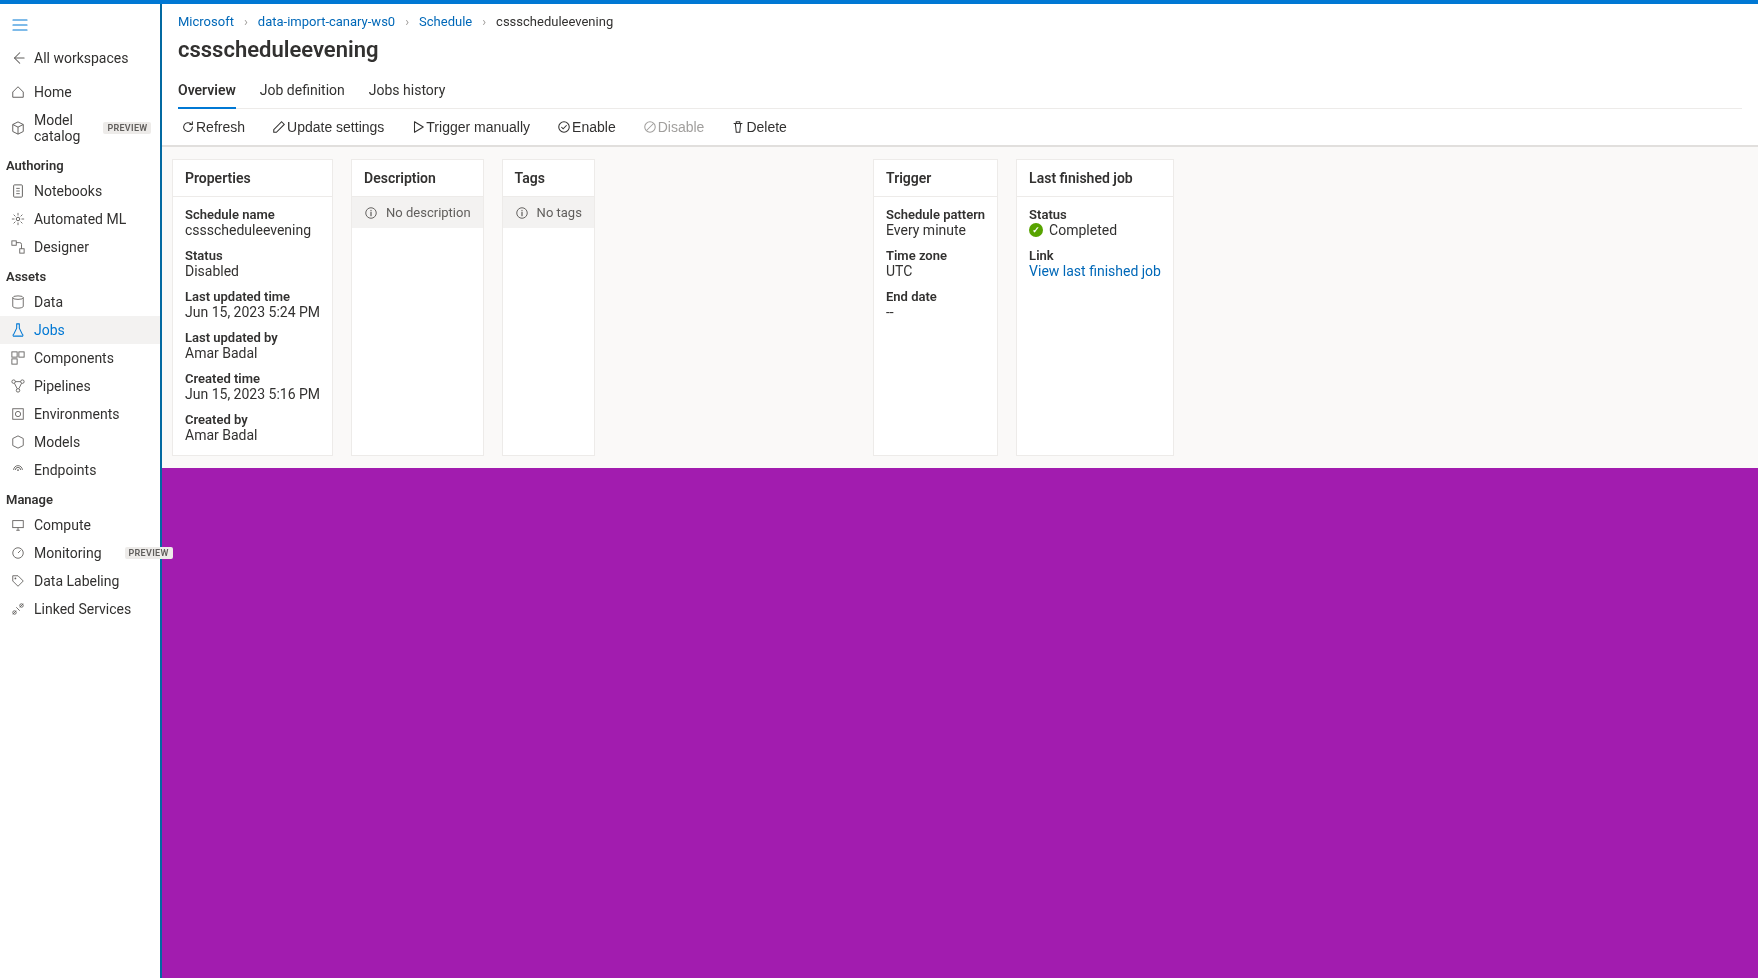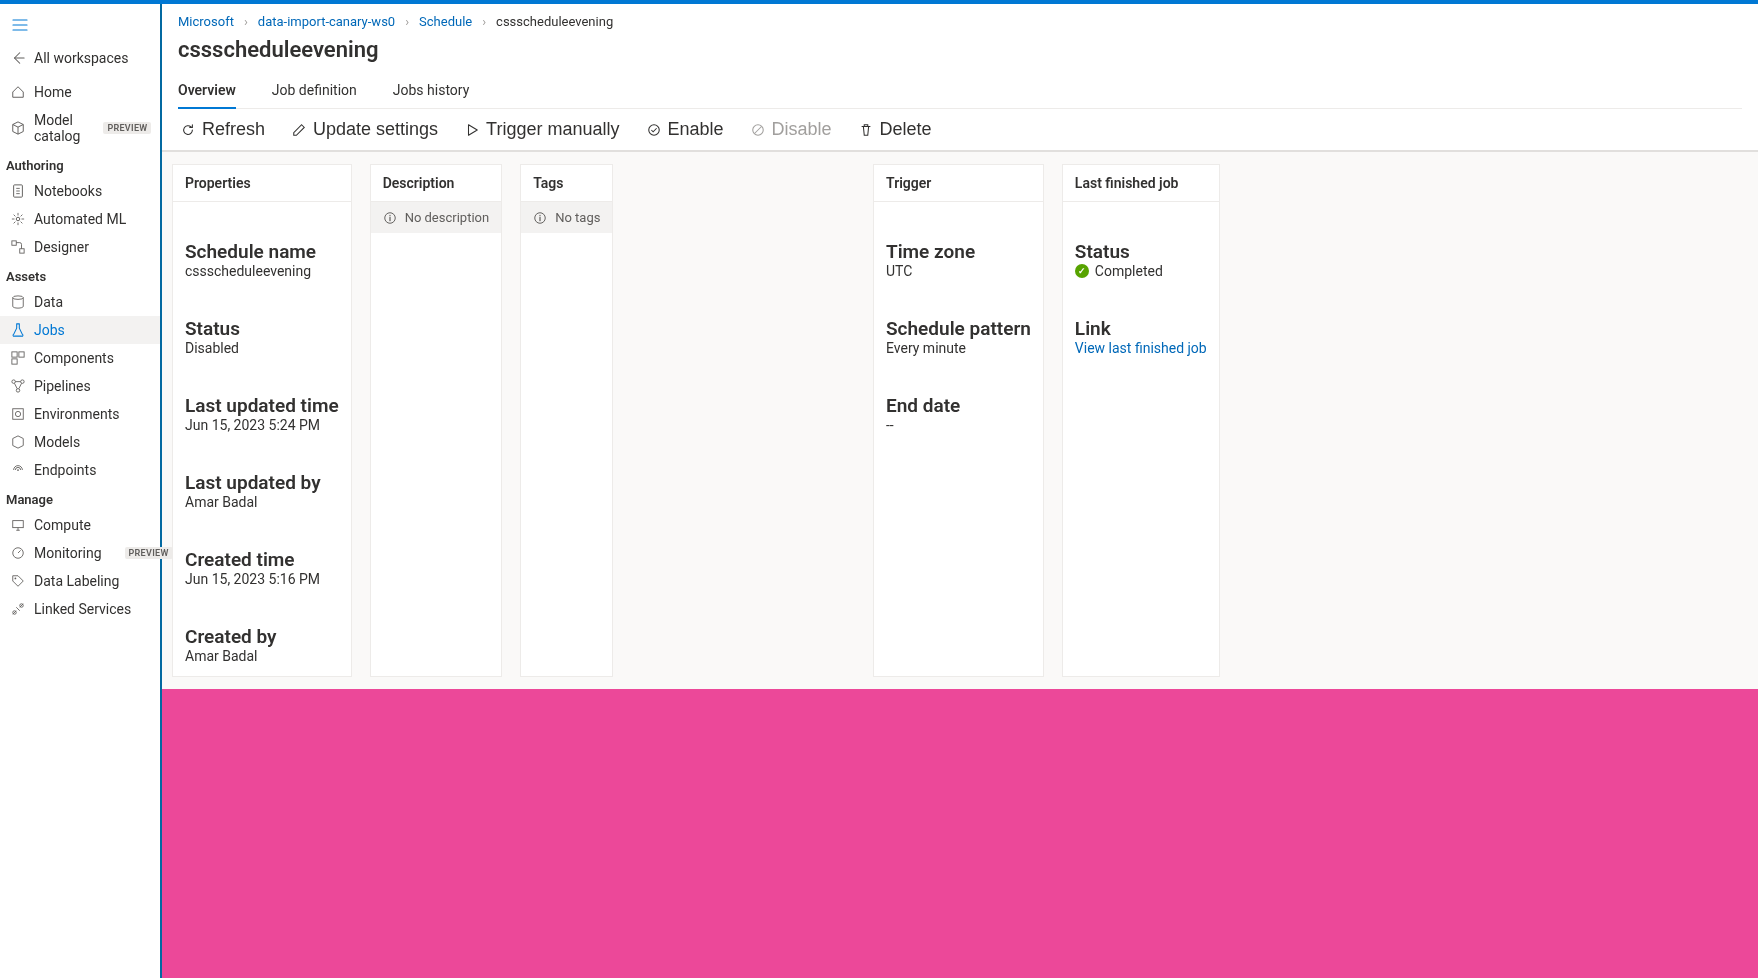--- a/index.html
+++ b/index.html
@@ -11,42 +11,42 @@
   .sidebar-top { padding: 6px 0 4px 0; }
   .hamburger-btn { width: 40px; height: 30px; display:flex; align-items:center; justify-content:center; background:none; border:none; cursor:pointer; color:#0078d4; }
   .nav-back { display:flex; align-items:center; gap:8px; padding: 6px 10px; cursor:pointer; color:#323130; }
   .nav-group-title { font-weight:600; padding: 8px 10px 4px 6px; color:#323130; font-size:13px; }
   .nav-item { display:flex; align-items:center; gap:8px; padding: 6px 10px 6px 10px; cursor:pointer; color:#323130; font-size:14px; position:relative; }
   .nav-item.selected { background:#f3f2f1; color:#0078d4; }
   .nav-item.selected::before { content:""; position:absolute; left:0; top:4px; bottom:4px; width:0px; background:#0078d4; }
   .nav-icon { width:16px; height:16px; display:flex; align-items:center; justify-content:center; flex-shrink:0; }
   .preview-badge { font-size:9px; letter-spacing:.3px; font-weight:600; color:#605e5c; background:#edebe9; padding:1px 4px; border-radius:2px; margin-left:15px;}
   
-  .main { flex:1; overflow:auto; background:#ec4899; }
+  .main { flex:1; overflow:auto; background:#a21caf; }
   .header-area { padding: 8px 16px 0 16px; background:#fff;}
   .breadcrumb { display:flex; align-items:center; gap:10px; font-size:13px; padding: 2px 0 8px 0; flex-wrap:wrap;}
   .breadcrumb a { color:#0068b8; text-decoration:none; cursor:pointer;}
   .breadcrumb .sep { color:#a19f9d; }
   .breadcrumb .current { color:#323130; }
   .page-title { font-size:22px; font-weight:600; padding-bottom:14px; }
-  .tabs { display:flex; gap:36px; border-bottom:1px solid #edebe9; }
+  .tabs { display:flex; gap:24px; border-bottom:1px solid #edebe9; }
   .tab { padding: 6px 0 10px 0; cursor:pointer; font-size:14px; color:#323130; position:relative;}
   .tab.active { color:#323130; font-weight:600;}
   .tab.active::after { content:""; position:absolute; left:0; right:0; bottom:-1px; height:2px; background:#0078d4; }
   .cmdbar { display:flex; align-items:center; gap:6px; padding:4px 8px; border-bottom:2px solid #e1dfdd; background:#fff;}
-  .cmd-btn { display:flex; align-items:center; gap:6px; padding:6px 10px; background:none; border:none; cursor:pointer; font-size:18px; color:#323130;}
+  .cmd-btn { display:flex; align-items:center; gap:0; padding:6px 10px; background:none; border:none; cursor:pointer; font-size:14px; color:#323130;}
   .cmd-btn.disabled { color:#a19f9d; cursor:default;}
   .cmd-btn .ico { width:16px; height:16px; display:flex; align-items:center; justify-content:center;}
   .content { display:flex; gap:16px; padding:12px 0 12px 10px; background:#faf9f8;}
   .col-left { width: 685px; max-width:55%; display:flex; gap:18px;}
   .col-right { flex:1; display:flex; gap:18px; padding-right:0;}
   .card { background:#fff; border:1px solid #edebe9; }
   .card-title { font-weight:600; padding:10px 12px; border-bottom:1px solid #edebe9; font-size:14px;}
   .card-body { padding:10px 12px 12px 12px; display:flex; flex-direction:column; gap:10px; }
-  .kv-label { font-weight:600; font-size:19px;margin-top:28px; }
+  .kv-label { font-weight:600; font-size:13px; }
   .kv-value { font-size:14px; color:#323130; }
   .info-row { display:flex; align-items:center; gap:8px; padding:8px 12px; background:#f3f2f1; color:#605e5c; font-size:13px;}
   .status-row { display:flex; align-items:center; gap:6px; }
   .status-dot { width:14px; height:14px; border-radius:50%; background:#57a300; display:flex; align-items:center; justify-content:center; color:#fff; font-size:9px; font-weight:700;}
   .link { color:#0068b8; cursor:pointer; }
   svg { display:block; }
 </style>
 </head>
 <body>
 
@@ -361,26 +361,26 @@
           </div>
         </section>
       </div>
 
       <div class="col-right">
 
         <section class="card">
           <div class="card-title">Trigger</div>
           <div class="card-body">
             <div>
+              <div class="kv-label">Schedule pattern</div>
+              <div class="kv-value">Every minute</div>
+            </div>
+            <div>
               <div class="kv-label">Time zone</div>
               <div class="kv-value">UTC</div>
-            </div>
-            <div>
-              <div class="kv-label">Schedule pattern</div>
-              <div class="kv-value">Every minute</div>
             </div>
             <div>
               <div class="kv-label">End date</div>
               <div class="kv-value">--</div>
             </div>
           </div>
         </section>
 
         <section class="card">
           <div class="card-title">Last finished job</div>

